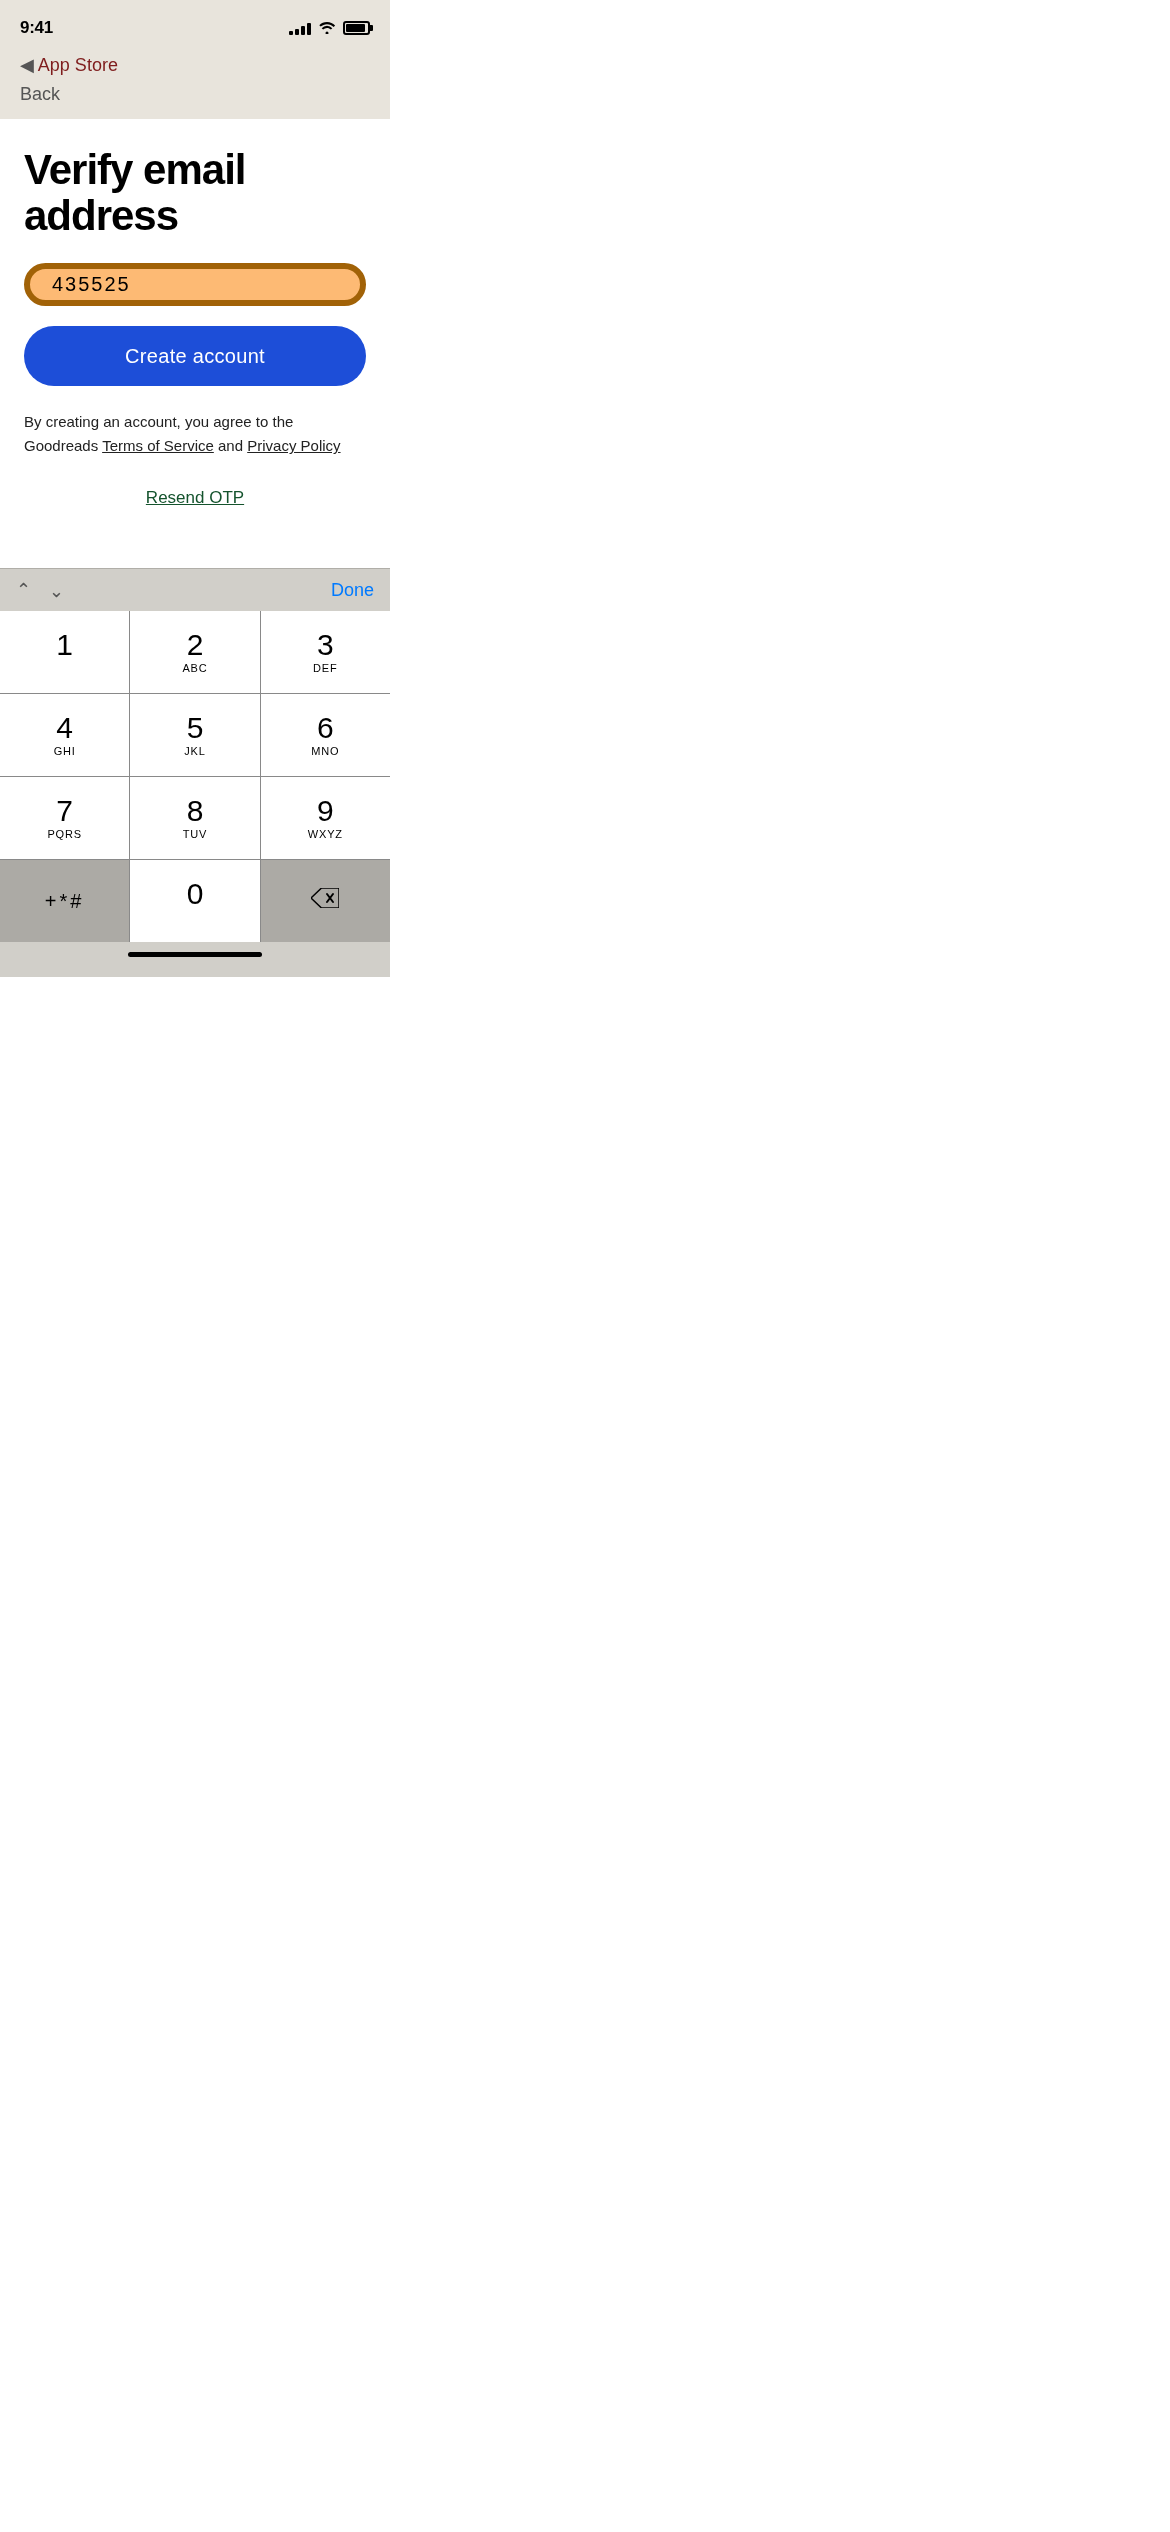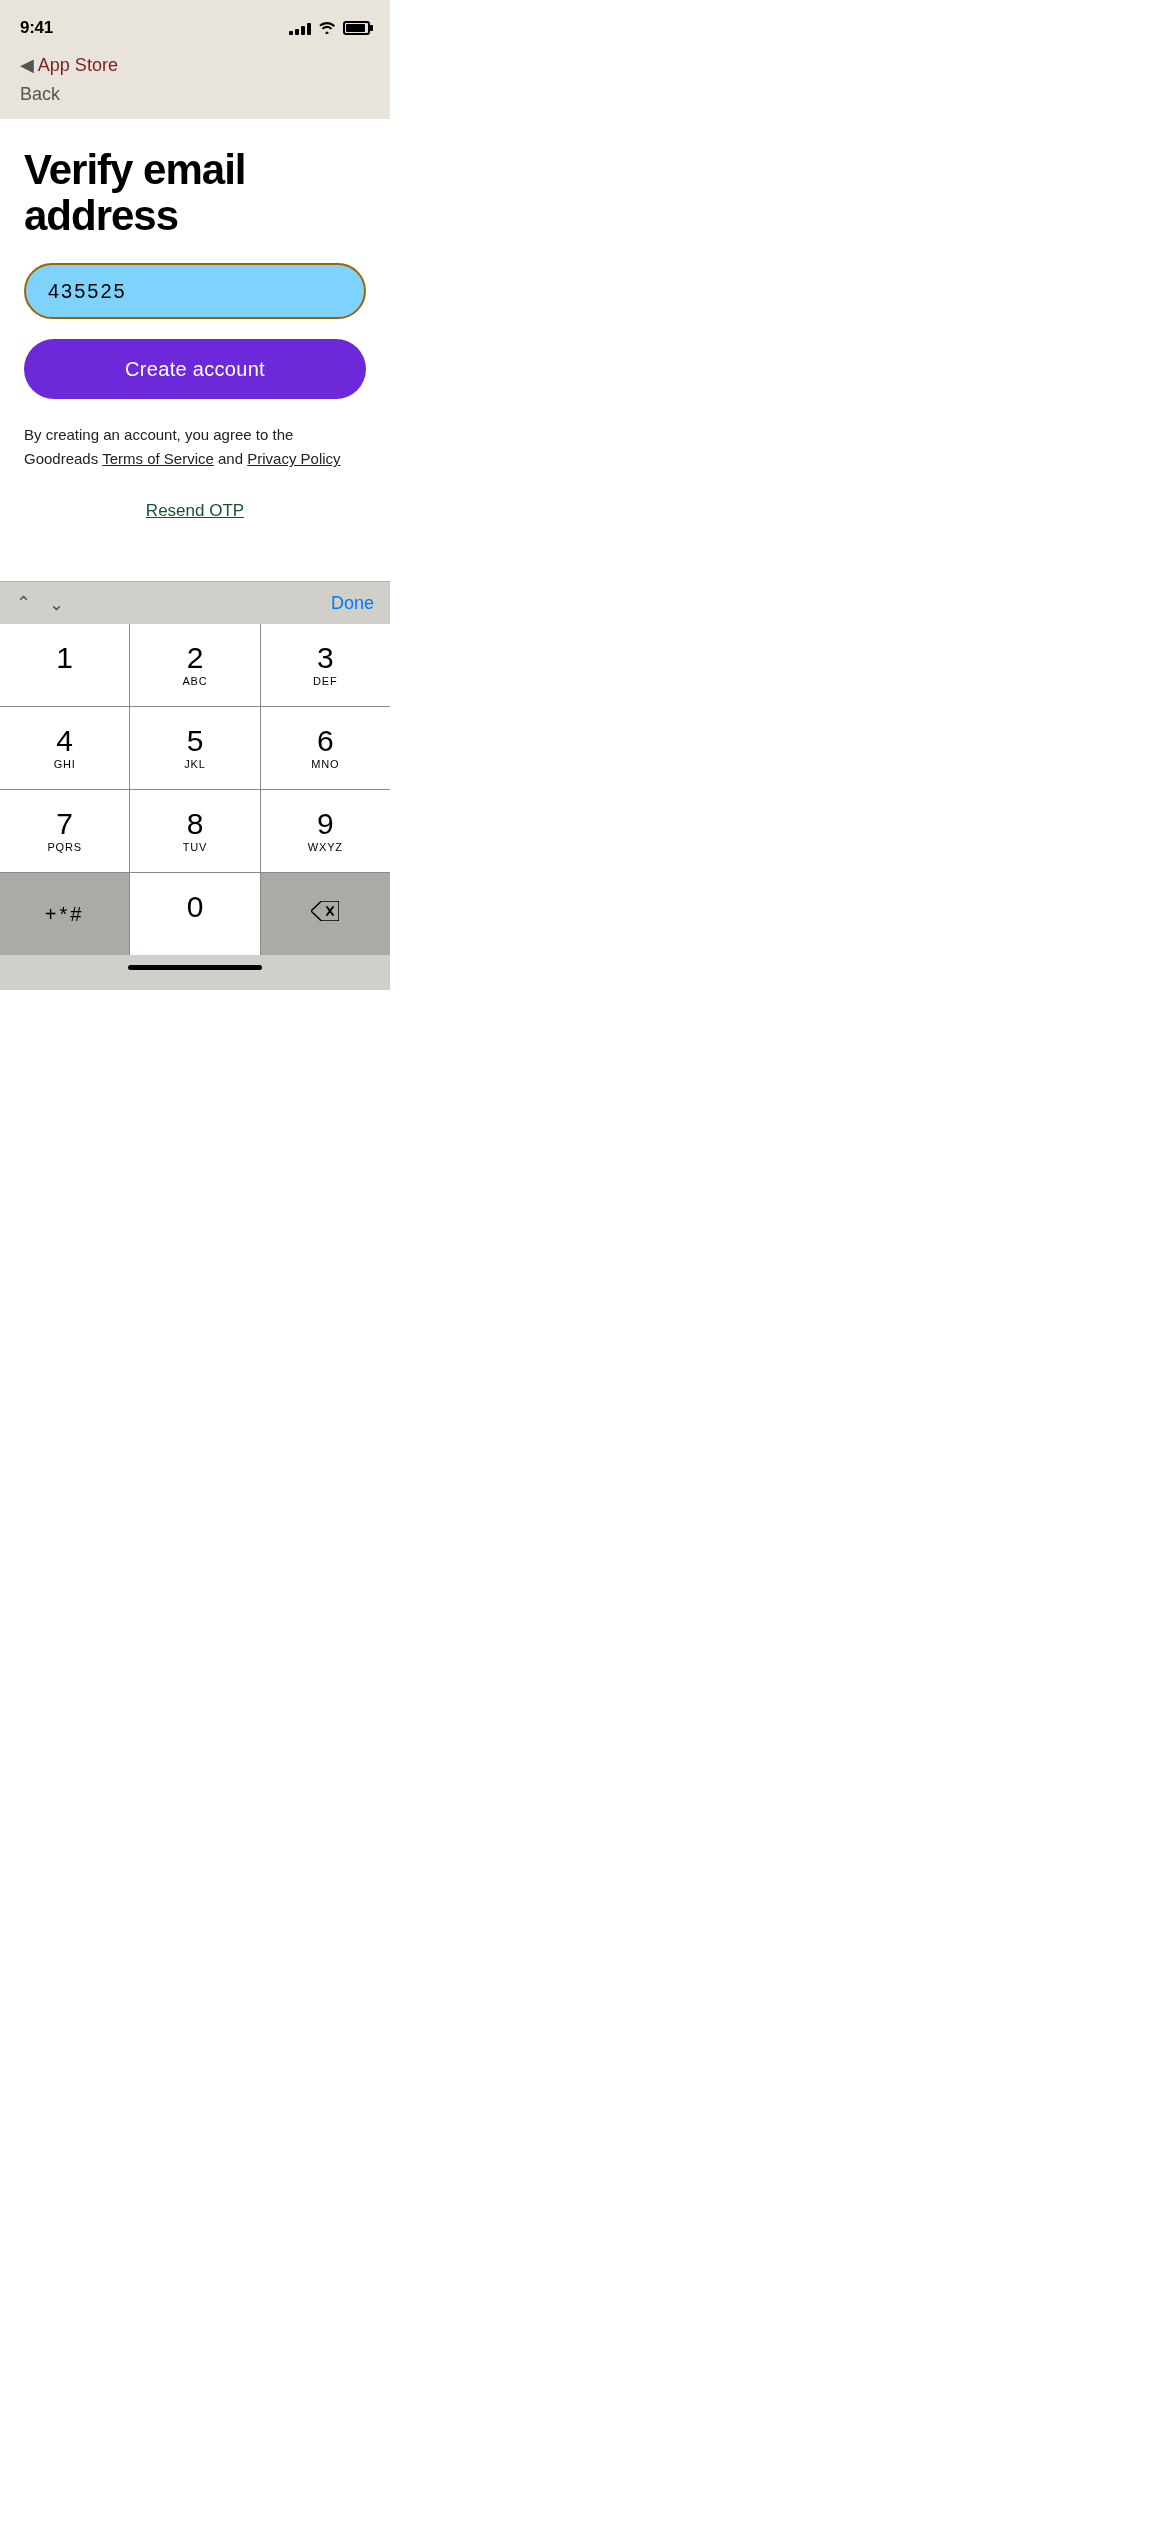--- a/index.html
+++ b/index.html
@@ -141,37 +141,37 @@
       color: #222;
     }
 
     
     .otp-input-container {
       margin-bottom: 20px;
     }
 
     .otp-input {
       width: 100%;
-      height: 56px;
-      border: 2px solid #a16207;
+      height: 43px;
+      border: 6px solid #a16207;
       border-radius: 32px;
       padding: 0 22px;
       font-size: 20px;
       font-weight: 400;
       color: #000;
       outline: none;
-      background: #7dd3fc;
+      background: #fdba74;
       letter-spacing: 2px;
     }
 
     
     .create-account-btn {
       width: 100%;
       height: 60px;
-      background: #6d28d9;
+      background: #1d4ed8;
       color: #fff;
       border: none;
       border-radius: 32px;
       font-size: 20px;
       font-weight: 500;
       cursor: pointer;
       margin-bottom: 24px;
       letter-spacing: 0.3px;
     }
 

